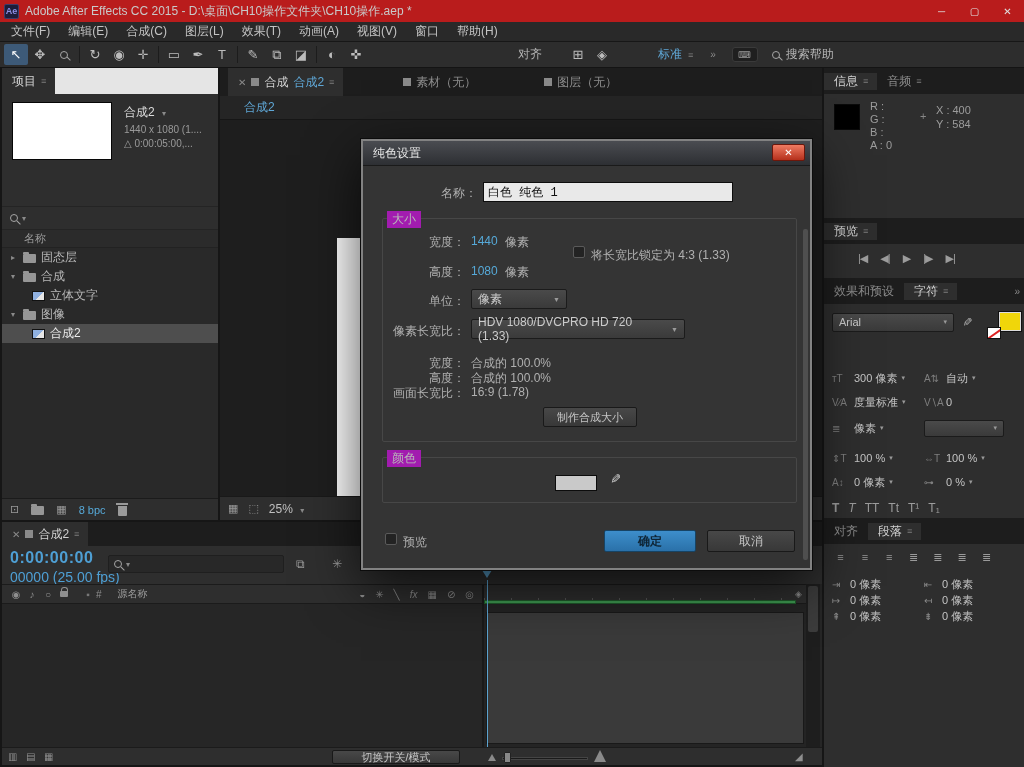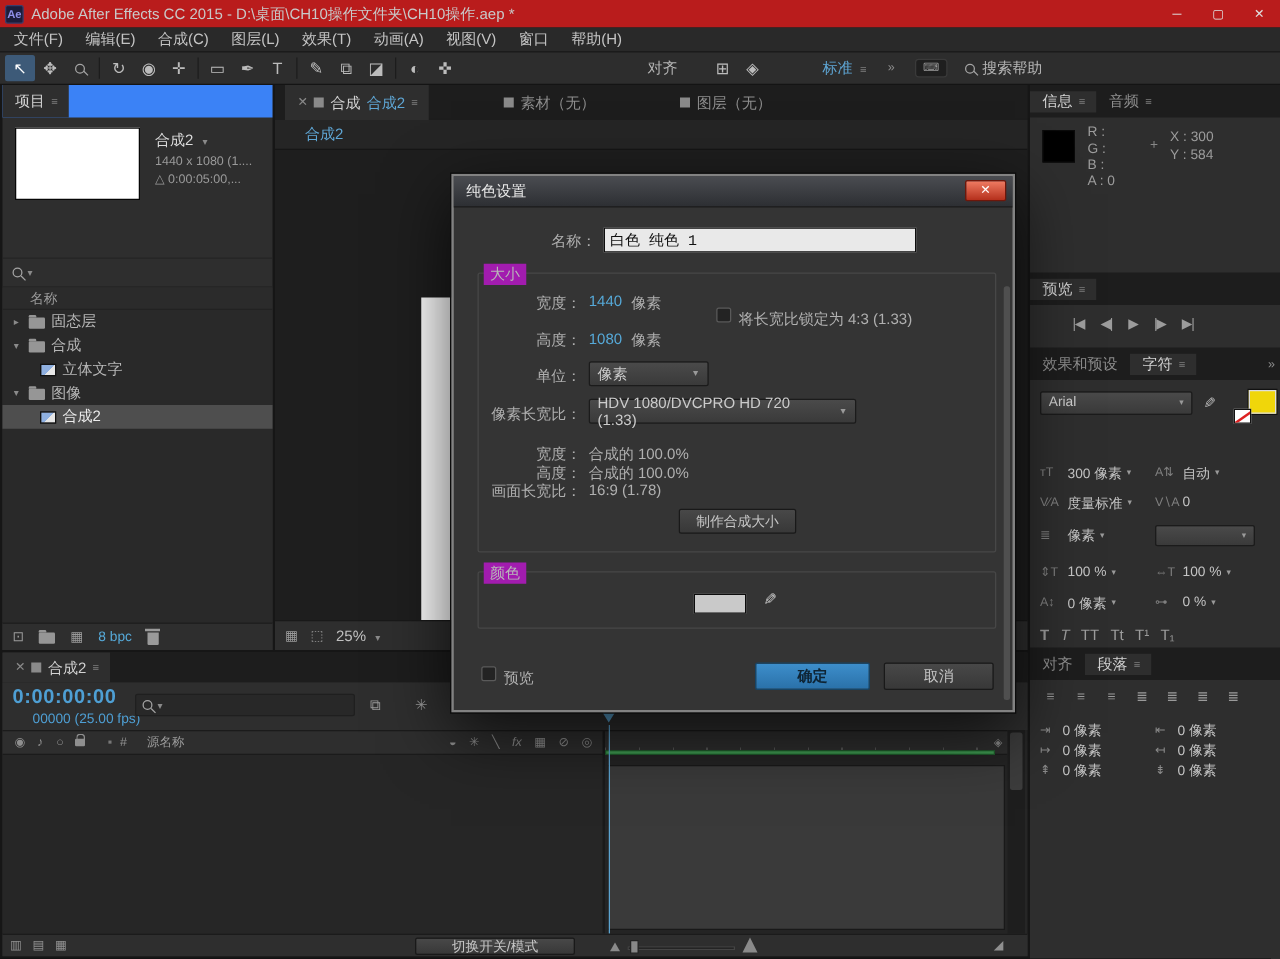--- a/index.html
+++ b/index.html
@@ -22,21 +22,21 @@
 .tsep{width:1px;height:17px;background:#1c1c1c;margin:0 3px;flex:none}
 .tb-label{color:#b5b5b5;margin:0 6px;white-space:nowrap}
 .tb-blue{color:#5fa7d6}
 .chev{color:#8a8a8a;font-size:10px;margin:0 4px}
 .hamb{font-size:9px;color:#7d7d7d;letter-spacing:-1px}
 .mag{position:relative;width:8px;height:8px;border:1.4px solid #a5a5a5;border-radius:50%;display:inline-block;flex:none}
 .mag::after{content:"";position:absolute;width:5px;height:1.4px;background:#a5a5a5;transform:rotate(45deg);right:-4px;bottom:-2px}
 .syncbox{width:26px;height:15px;background:#1f1f1f;border:1px solid #3a3a3a;border-radius:3px;display:flex;align-items:center;justify-content:center;color:#9a9a9a;font-size:9px;margin:0 6px;flex:none}
 
 .panel{position:absolute;background:#2e2e2e}
-.tabs{position:absolute;left:0;top:0;right:0;height:26px;background:#3b82f6;display:flex;align-items:stretch}
+.tabs{position:absolute;left:0;top:0;right:0;height:26px;background:#e5e5e5;display:flex;align-items:stretch}
 .ptab{display:flex;align-items:center;gap:5px;padding:0 10px;color:#8d8d8d;font-size:12px;white-space:nowrap}
 .ptab.sel{background:#2e2e2e;color:#d2d2d2}
 .closex{color:#8a8a8a;font-size:10px}
 .sqicon{width:8px;height:8px;background:#8a8a8a;display:inline-block;flex:none}
 .dd{background:linear-gradient(#4a4a4a,#3a3a3a);border:1px solid #1b1b1b;border-radius:2px;display:flex;align-items:center;padding:0 6px;color:#cccccc;gap:6px}
 .darr{font-size:7px;color:#9a9a9a;margin-left:auto}
 .hot{color:#56a9d8}
 .cb{width:12px;height:12px;background:#232323;border:1px solid #5a5a5a;border-radius:2px;display:inline-block}
 .btn{background:linear-gradient(#484848,#383838);border:1px solid #191919;border-radius:2px;color:#c6c6c6;display:flex;align-items:center;justify-content:center}
 .btn.primary{background:linear-gradient(#3d8ecb,#2a71a9);border-color:#174465;color:#0e2434;font-weight:bold}
@@ -86,21 +86,21 @@
 .minisw.none::after{content:"";position:absolute;left:-2px;top:3px;width:14px;height:2px;background:#d22;transform:rotate(-35deg)}
 .fauxt{color:#9c9c9c;font-size:12px;margin-right:9px}
 .jbtn{width:17px;height:14px;display:inline-flex;align-items:center;justify-content:center;color:#9a9a9a;font-size:11px;margin-right:4px}
 .pfield{position:absolute;height:16px;display:flex;align-items:center;font-size:11px}
 .pficon{color:#8a8a8a;font-size:10px;width:18px}
 
 #timeline-panel{left:2px;top:522px;width:820px;height:243px;background:#262626}
 .tl-tabs{position:absolute;left:0;top:0;width:820px;height:24px;background:#1d1d1d;display:flex}
 .tl-controls{position:absolute;left:0;top:24px;width:820px;height:38px;background:#2e2e2e}
 .tl-timecode{position:absolute;left:8px;top:3px;color:#4e9fd4;font-size:16px;font-weight:bold;letter-spacing:.5px}
-.tl-fps{position:absolute;left:24px;top:23px;color:#4e9fd4;font-size:11px}
+.tl-fps{position:absolute;left:8px;top:23px;color:#4e9fd4;font-size:14px}
 .tl-search{position:absolute;left:106px;top:9px;width:176px;height:18px;background:#282828;border:1px solid #1f1f1f;border-radius:2px;display:flex;align-items:center;padding:0 5px;gap:4px}
 .tl-cicon{position:absolute;color:#9a9a9a;font-size:12px}
 .tl-header{position:absolute;left:0;top:62px;width:482px;height:20px;background:#2e2e2e;border-top:1px solid #1b1b1b;border-bottom:1px solid #1b1b1b;display:flex;align-items:center;font-size:10px;color:#8f8f8f;padding-left:6px}
 .hico{width:16px;text-align:center;flex:none}
 .lockico{position:relative;width:8px;height:6px;background:#8f8f8f;border-radius:1px;margin:0 4px}
 .lockico::before{content:"";position:absolute;top:-4px;left:1px;width:5px;height:4px;border:1.5px solid #8f8f8f;border-bottom:none;border-radius:3px 3px 0 0}
 .tl-ruler{position:absolute;left:482px;top:62px;width:322px;height:20px;background:#2e2e2e;border-top:1px solid #1b1b1b;border-bottom:1px solid #1b1b1b;background-image:repeating-linear-gradient(90deg,#555 0 1px,transparent 1px 27px);background-size:100% 6px;background-repeat:no-repeat;background-position:0 13px}
 .tl-workbar{position:absolute;left:482px;top:78px;width:312px;height:4px;background:#3f9b52;border:1px solid #1f5a2b}
 .tl-trackbg{position:absolute;left:482px;top:82px;width:322px;height:143px;background:#242424}
 .tl-innerrect{position:absolute;left:484px;top:90px;width:318px;height:132px;background:#3a3a3a;border:1px solid #191919}
@@ -273,21 +273,21 @@
           <span>音频</span>
           <span class="hamb">≡</span>
         </div>
     </div>
     <div class="abs" style="left:10px;top:36px;width:26px;height:26px;background:#000;border:1px solid #0a0a0a"></div>
     <div class="ilabel" style="left:46px;top:32px">R :</div>
     <div class="ilabel" style="left:46px;top:45px">G :</div>
     <div class="ilabel" style="left:46px;top:58px">B :</div>
     <div class="ilabel" style="left:46px;top:71px">A : 0</div>
     <div class="ilabel" style="left:96px;top:42px;color:#888">+</div>
-    <div class="ilabel" style="left:112px;top:36px">X : 300</div>
+    <div class="ilabel" style="left:112px;top:36px">X : 400</div>
     <div class="ilabel" style="left:112px;top:50px">Y : 584</div>
 
     <div class="sec-tabs" style="top:150px">
       <div class="ptab sel">
           <span>预览</span>
           <span class="hamb">≡</span>
         </div>
     </div>
     <div class="transport" style="top:184px">
       <span>|◀</span>

